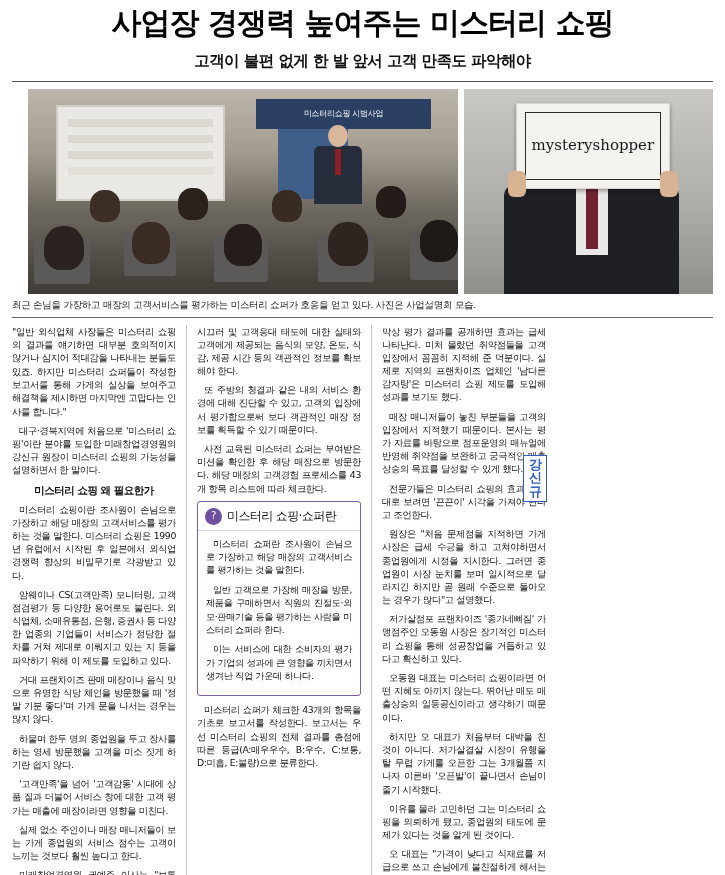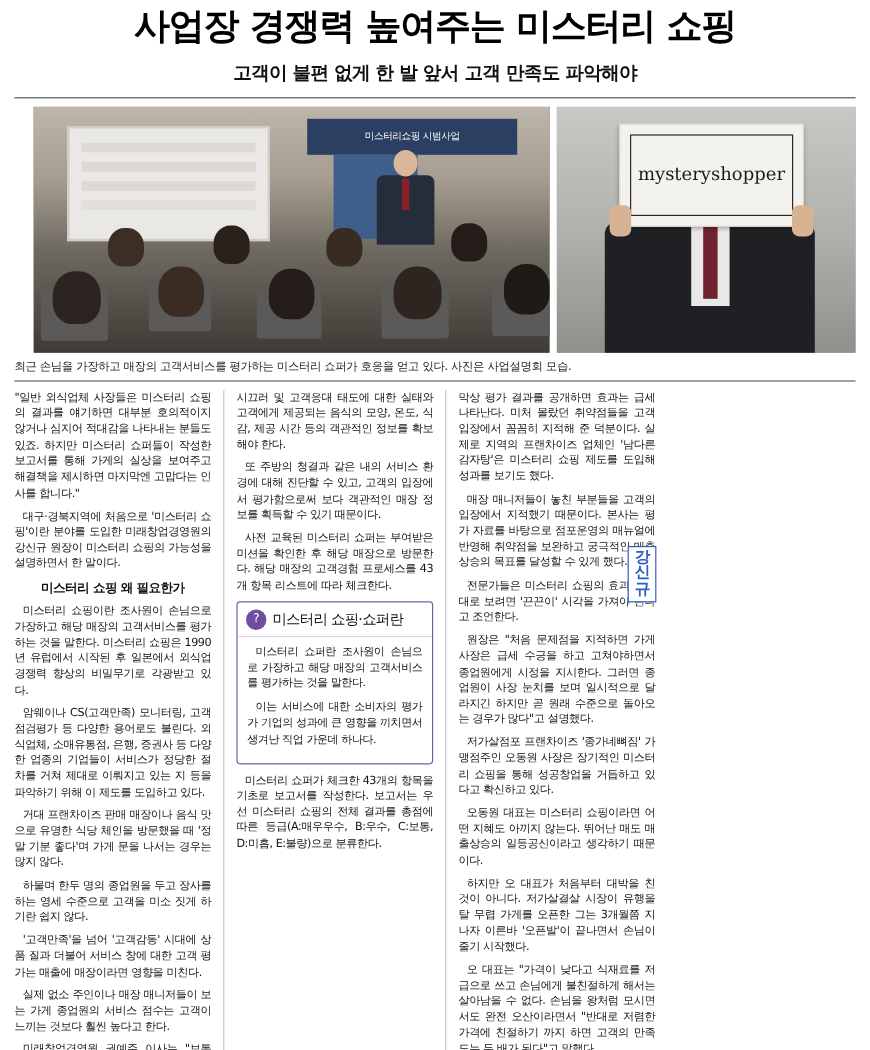--- a/index.html
+++ b/index.html
@@ -304,57 +304,59 @@
 
   <div class="cols">
 
     <div class="col">
       <p class="lead noind">"일반 외식업체 사장들은 미스터리 쇼핑의 결과를 얘기하면 대부분 호의적이지 않거나 심지어 적대감을 나타내는 분들도 있죠. 하지만 미스터리 쇼퍼들이 작성한 보고서를 통해 가게의 실상을 보여주고 해결책을 제시하면 마지막엔 고맙다는 인사를 합니다."</p>
       <p>대구·경북지역에 처음으로 '미스터리 쇼핑'이란 분야를 도입한 미래창업경영원의 강신규 원장이 미스터리 쇼핑의 가능성을 설명하면서 한 말이다.</p>
       <div class="sec-title">미스터리 쇼핑 왜 필요한가</div>
       <p>미스터리 쇼핑이란 조사원이 손님으로 가장하고 해당 매장의 고객서비스를 평가하는 것을 말한다. 미스터리 쇼핑은 1990년 유럽에서 시작된 후 일본에서 외식업 경쟁력 향상의 비밀무기로 각광받고 있다.</p>
       <p>암웨이나 CS(고객만족) 모니터링, 고객점검평가 등 다양한 용어로도 불린다. 외식업체, 소매유통점, 은행, 증권사 등 다양한 업종의 기업들이 서비스가 정당한 절차를 거쳐 제대로 이뤄지고 있는 지 등을 파악하기 위해 이 제도를 도입하고 있다.</p>
       <p>거대 프랜차이즈 판매 매장이나 음식 맛으로 유명한 식당 체인을 방문했을 때 '정말 기분 좋다'며 가게 문을 나서는 경우는 많지 않다.</p>
-      <p>하물며 한두 명의 종업원을 두고 장사를 하는 영세 수준으로 고객을 미소 짓게 하기란 쉽지 않다.</p>
+      <p>하물며 한두 명의 종업원을 두고 장사를 하는 영세 방문했을 고객을 미소 짓게 하기란 쉽지 않다.</p>
       <p>'고객만족'을 넘어 '고객감동' 시대에 상품 질과 더불어 서비스 창에 대한 고객 평가는 매출에 매장이라면 영향을 미친다.</p>
       <p>실제 없소 주인이나 매장 매니저들이 보는 가게 종업원의 서비스 점수는 고객이 느끼는 것보다 훨씬 높다고 한다.</p>
       <p>미래창업경영원 권예주 이사는 "보통 미스터리 쇼퍼들이 작성한 고객만족 보고서의 점수와 업소 책임자가 책정한 자체 점수를 비교해 보면 보통 100점 만점에 20점 정도의 차이가 있다"고 지적했다. 예를 들어 고객이 느끼는 서비스 만족도는 60점에 불과한 데 가게 사장은 80점 정도로 본다는 것이다.</p>
 
     </div>
 
     <div class="divider-v"></div>
 
     <div class="col">
       <p class="noind">시끄러 및 고객응대 태도에 대한 실태와 고객에게 제공되는 음식의 모양, 온도, 식감, 제공 시간 등의 객관적인 정보를 확보해야 한다.</p>
       <p>또 주방의 청결과 같은 내의 서비스 환경에 대해 진단할 수 있고, 고객의 입장에서 평가함으로써 보다 객관적인 매장 정보를 획득할 수 있기 때문이다.</p>
       <p>사전 교육된 미스터리 쇼퍼는 부여받은 미션을 확인한 후 해당 매장으로 방문한다. 해당 매장의 고객경험 프로세스를 43개 항목 리스트에 따라 체크한다.</p>
 
       <div class="infobox">
         <div class="infobox-head">
           <div class="infobox-icon">?</div>
           <div class="infobox-title">미스터리 쇼핑·쇼퍼란</div>
         </div>
         <div class="infobox-body">
           <p>미스터리 쇼퍼란 조사원이 손님으로 가장하고 해당 매장의 고객서비스를 평가하는 것을 말한다.</p>
+          <p>일반 고객으로 가장해 매장을 방문, 제품을 구매하면서 직원의 진절도·외모·판매기술 등을 평가하는 사람을 미스터리 쇼퍼라 한다.</p>
           <p>이는 서비스에 대한 소비자의 평가가 기업의 성과에 큰 영향을 끼치면서 생겨난 직업 가운데 하나다.</p>
         </div>
       </div>
 
       <p>미스터리 쇼퍼가 체크한 43개의 항목을 기초로 보고서를 작성한다. 보고서는 우선 미스터리 쇼핑의 전체 결과를 총점에 따른 등급(A:매우우수, B:우수, C:보통, D:미흡, E:불량)으로 분류한다.</p>
     </div>
 
     <div class="divider-v"></div>
 
     <div class="col">
       <p class="noind">막상 평가 결과를 공개하면 효과는 급세 나타난다. 미처 몰랐던 취약점들을 고객 입장에서 꼼꼼히 지적해 준 덕분이다. 실제로 지역의 프랜차이즈 업체인 '남다른감자탕'은 미스터리 쇼핑 제도를 도입해 성과를 보기도 했다.</p>
       <p>매장 매니저들이 놓친 부분들을 고객의 입장에서 지적했기 때문이다. 본사는 평가 자료를 바탕으로 점포운영의 매뉴얼에 반영해 취약점을 보완하고 궁극적인 매출상승의 목표를 달성할 수 있게 했다.</p>
       <p>전문가들은 미스터리 쇼핑의 효과를 제대로 보려면 '끈끈이' 시각을 가져야 된다고 조언한다.</p>
       <div class="stamp">강신규</div>
       <p>원장은 "처음 문제점을 지적하면 가게 사장은 급세 수긍을 하고 고쳐야하면서 종업원에게 시정을 지시한다. 그러면 종업원이 사장 눈치를 보며 일시적으로 달라지긴 하지만 곧 원래 수준으로 돌아오는 경우가 많다"고 설명했다.</p>
       <p>저가살점포 프랜차이즈 '종가네뼈짐' 가맹점주인 오동원 사장은 장기적인 미스터리 쇼핑을 통해 성공창업을 거듭하고 있다고 확신하고 있다.</p>
       <p>오동원 대표는 미스터리 쇼핑이라면 어떤 지혜도 아끼지 않는다. 뛰어난 매도 매출상승의 일등공신이라고 생각하기 때문이다.</p>
       <p>하지만 오 대표가 처음부터 대박을 친 것이 아니다. 저가살결살 시장이 유행을 탈 무렵 가게를 오픈한 그는 3개월쯤 지나자 이른바 '오픈발'이 끝나면서 손님이 줄기 시작했다.</p>
+      <p>이유를 몰라 고민하던 그는 미스터리 쇼핑을 의뢰하게 됐고, 종업원의 태도에 문제가 있다는 것을 알게 된 것이다.</p>
       <p>오 대표는 "가격이 낮다고 식재료를 저급으로 쓰고 손님에게 불친절하게 해서는 살아남을 수 없다. 손님을 왕처럼 모시면서도 완전 오산이라면서 "반대로 저렴한 가격에 친절하기 까지 하면 고객의 만족도는 두 배가 된다"고 말했다.</p>
 
     </div>
 
   </div>
 </div>
 
 </body></html>

